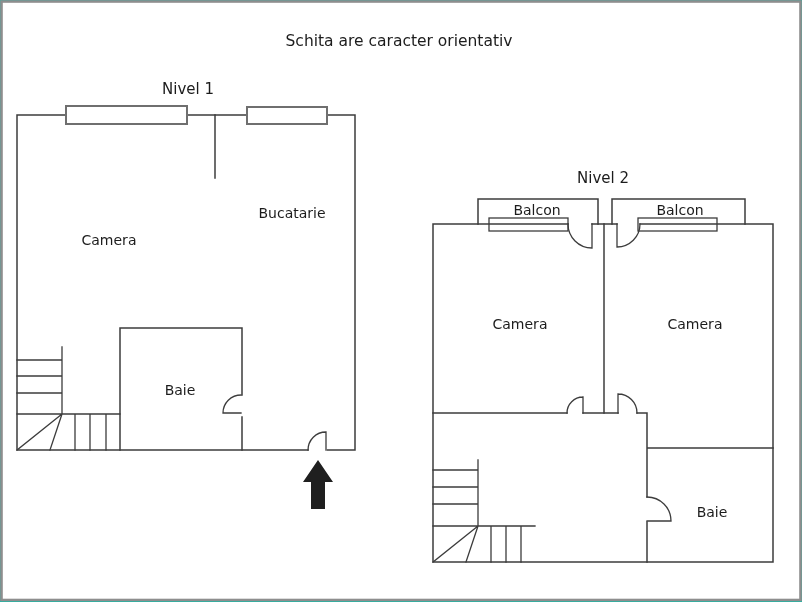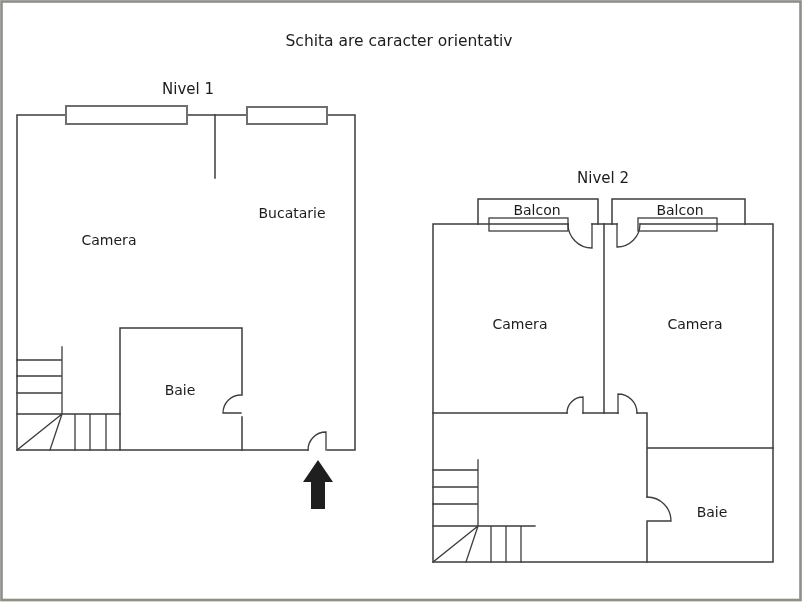--- a/index.html
+++ b/index.html
@@ -1,20 +1,20 @@
 <!DOCTYPE html>
 <html><head>
 <meta charset="utf-8">
 <style>
   html, body { margin: 0; padding: 0; background: #ffffff; }
   .frame {
     position: relative;
     width: 802px;
     height: 602px;
-    background: #fef9c3;
+    background: #14b8a6;
     font-family: "DejaVu Sans", sans-serif;
   }
   .frame svg { display: block; position: absolute; top: 0; left: 0; }
   text {
     fill: #1c1c1c;
     font-family: "DejaVu Sans", "Liberation Sans", sans-serif;
   }
   .room-label  { font-size: 14px; }
   .level-label { font-size: 15px; }
   .title-label { font-size: 15.5px; }

